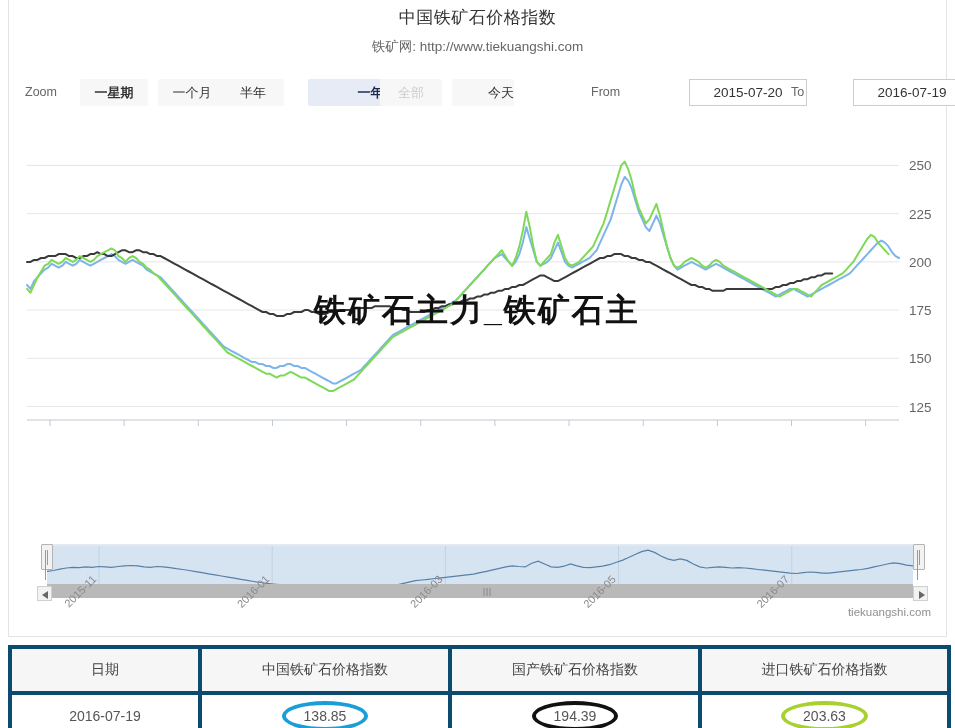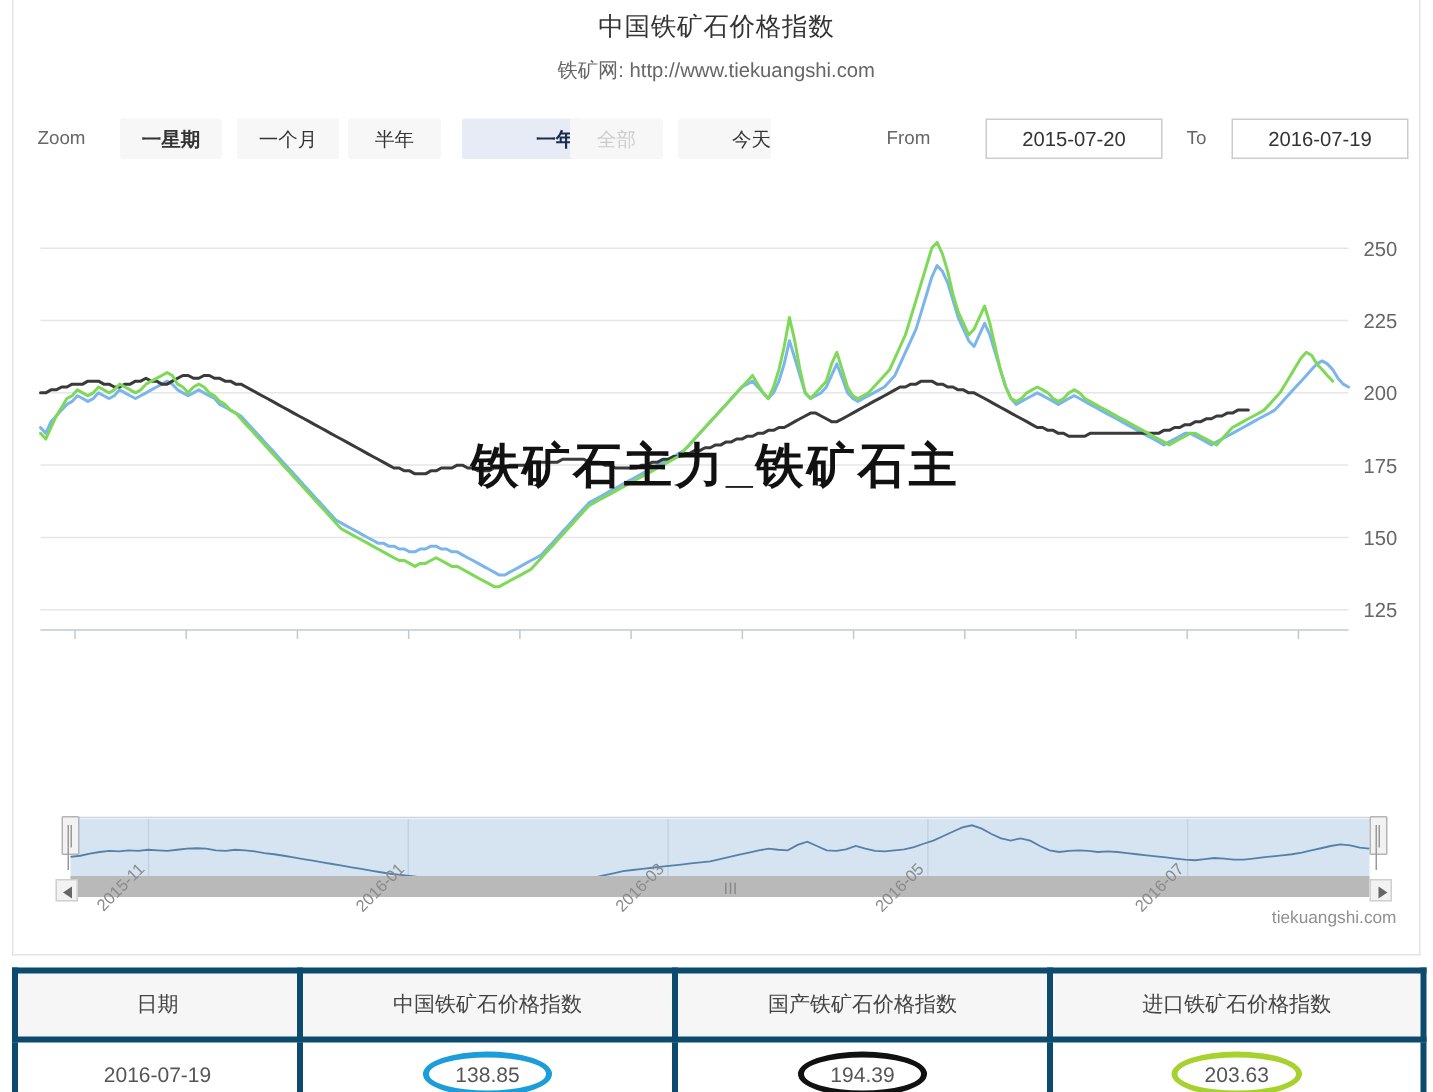--- a/index.html
+++ b/index.html
@@ -41,21 +41,21 @@
     font-size:13px; color:#333; text-align:center; cursor:pointer;
     font-family:inherit; padding:0;
   }
   .rs-btn.selected { background:#e6ebf5; color:#1b2a4e; font-weight:bold; }
   .rs-btn.disabled { color:#cccccc; cursor:default; }
 
   .rs-input {
     position:absolute; top:0; height:27px; line-height:25px;
     background:#fff; border:1px solid #cccccc;
     font-size:13.5px; color:#333; text-align:center;
-    font-family:inherit; padding:0; cursor:text;
+    font-family:inherit; padding:0; cursor:text;margin-left:32px;
   }
 
   
   #plot { position:absolute; left:0; top:140px; width:939px; height:290px; }
   #plot-svg { display:block; }
 
   .axis-label { font-size:12.5px; fill:#666; font-family:"Liberation Sans",sans-serif; }
   .yaxis-label { font-size:13.5px; fill:#666; font-family:"Liberation Sans",sans-serif; }
 
   
@@ -127,21 +127,21 @@
 <div id="chart-container">
 
   <div class="chart-title">中国铁矿石价格指数</div>
   <div class="chart-subtitle">铁矿网: http://www.tiekuangshi.com</div>
 
   <div id="range-selector">
     <span class="rs-label" style="left:0;">Zoom</span>
 
     <button class="rs-btn" style="left:55px;  width:68px;font-weight:bold;">一星期</button>
     <button class="rs-btn" style="left:133px; width:68px;">一个月</button>
-    <button class="rs-btn" style="left:207px; width:62px;">半年</button>
+    <button class="rs-btn" style="left:197px; width:62px;">半年</button>
     <button class="rs-btn selected" style="left:283px; width:81px;padding-left:44px;">一年</button>
     <button class="rs-btn disabled" style="left:355px; width:62px;">全部</button>
     <button class="rs-btn" style="left:427px; width:62px;text-align:right;">今天</button>
 
     <span class="rs-label" style="left:566px;text-align:center;">From</span>
     <input class="rs-input" style="left: 632px; width: 118px;" readonly="" value="2015-07-20">
 
     <span class="rs-label" style="left:766px;">To</span>
     <input class="rs-input" style="left: 796px; width: 118px;" readonly="" value="2016-07-19">
   </div>

